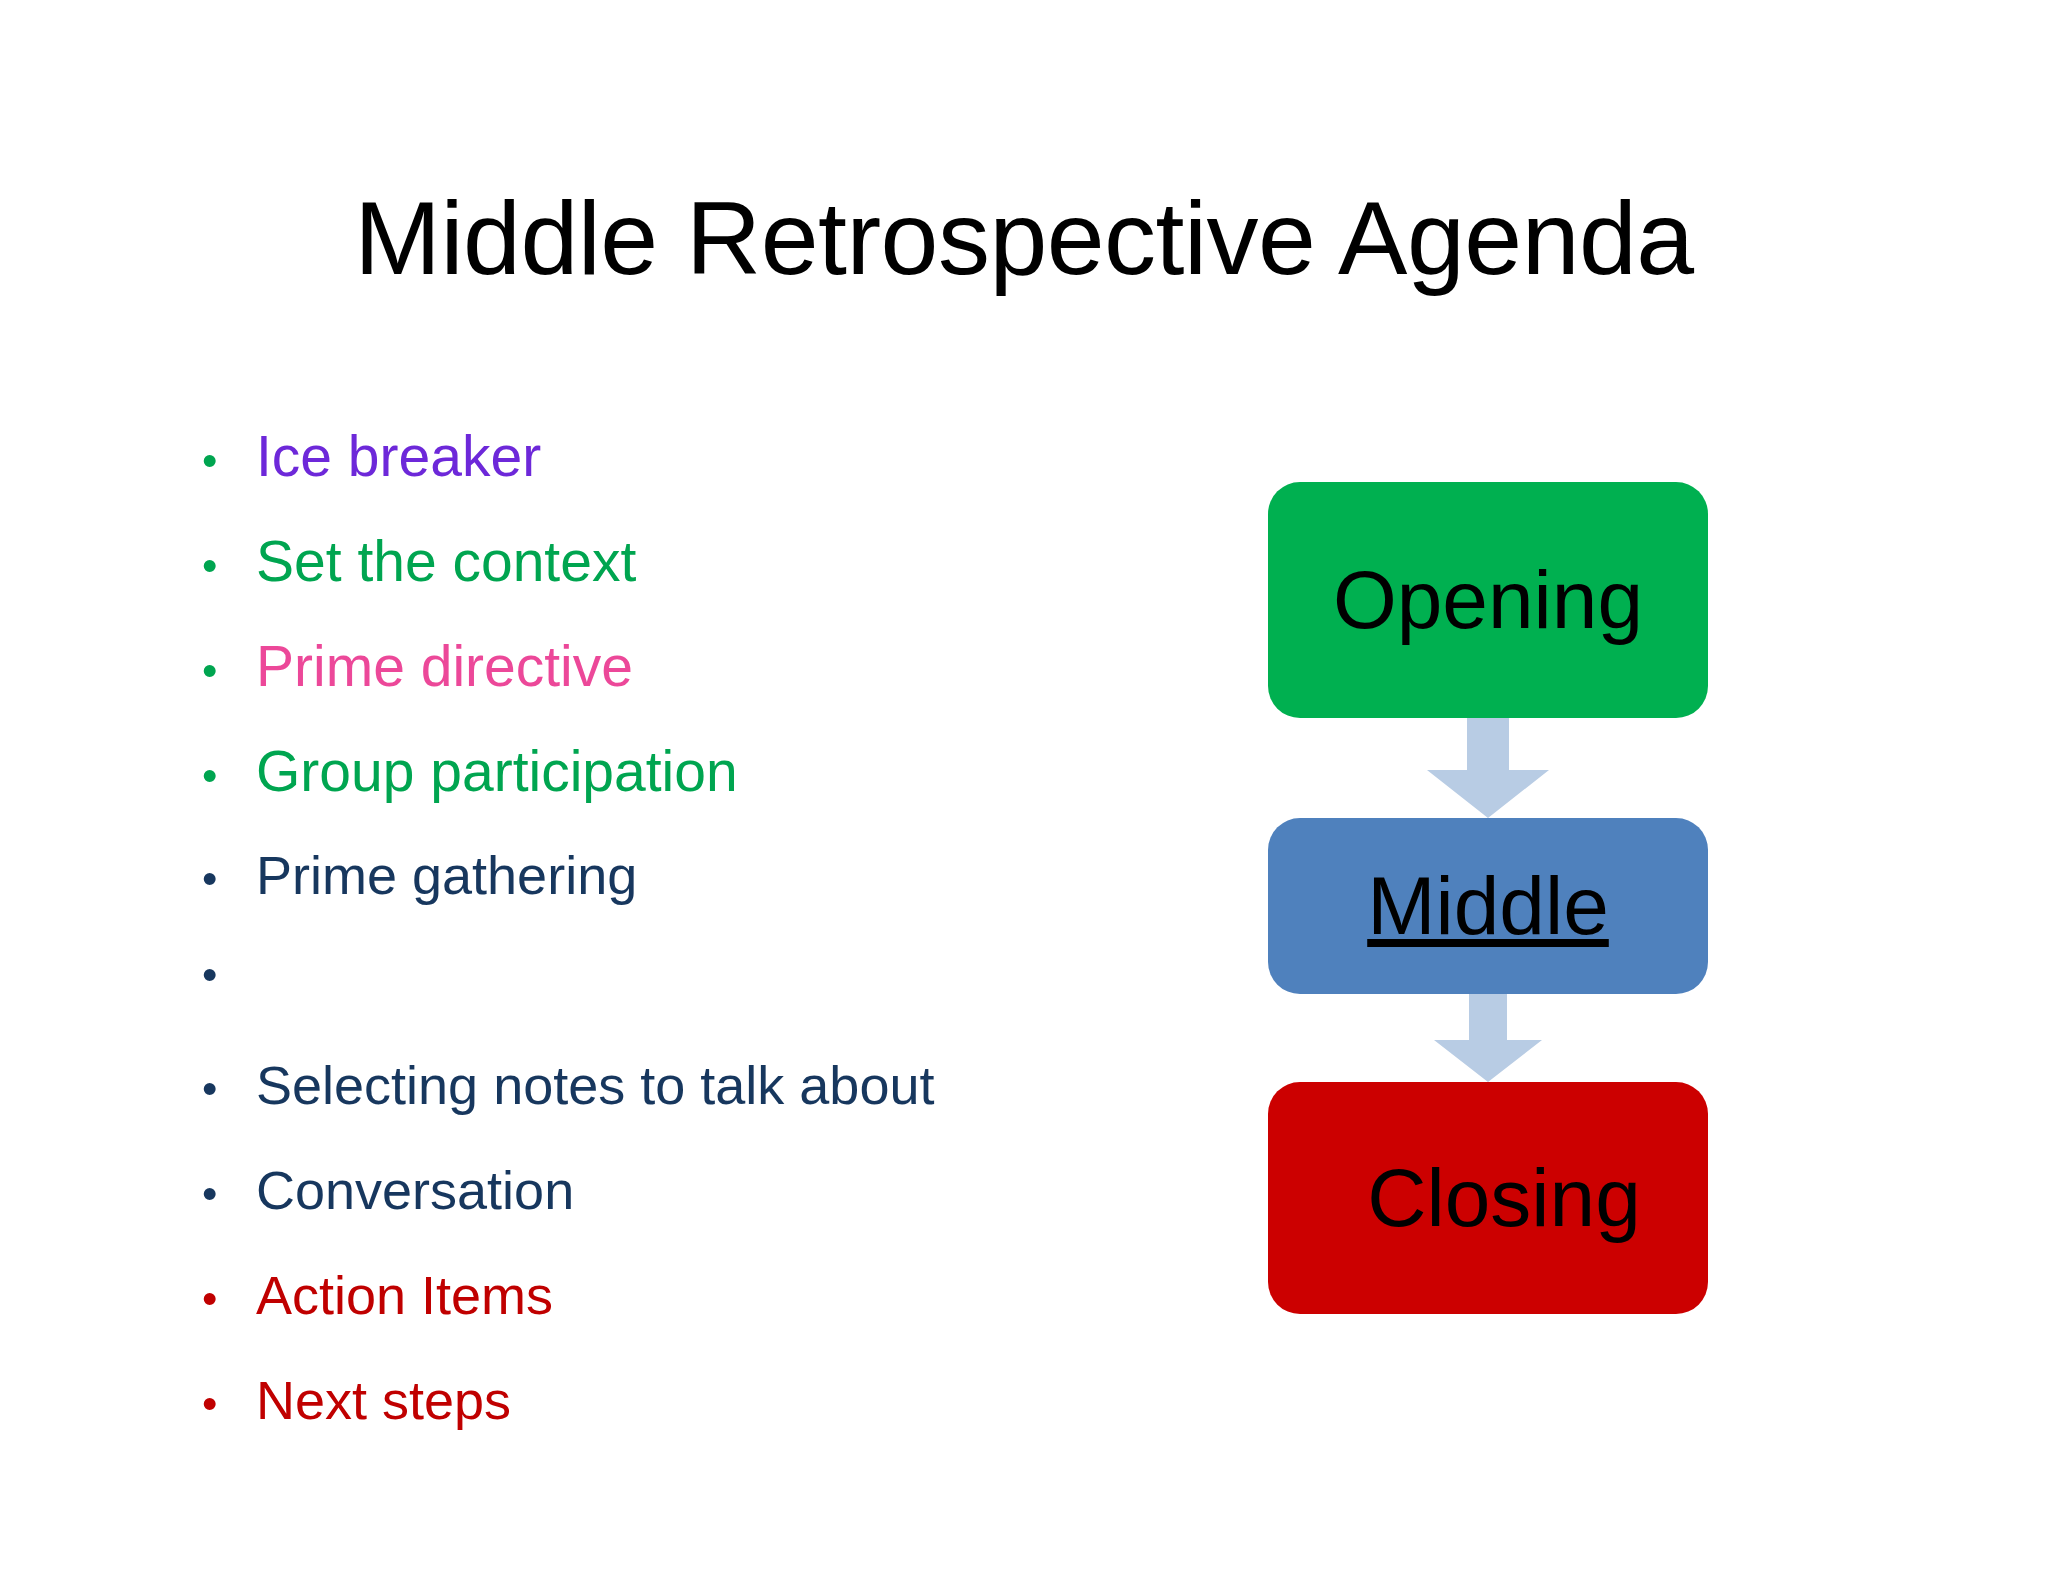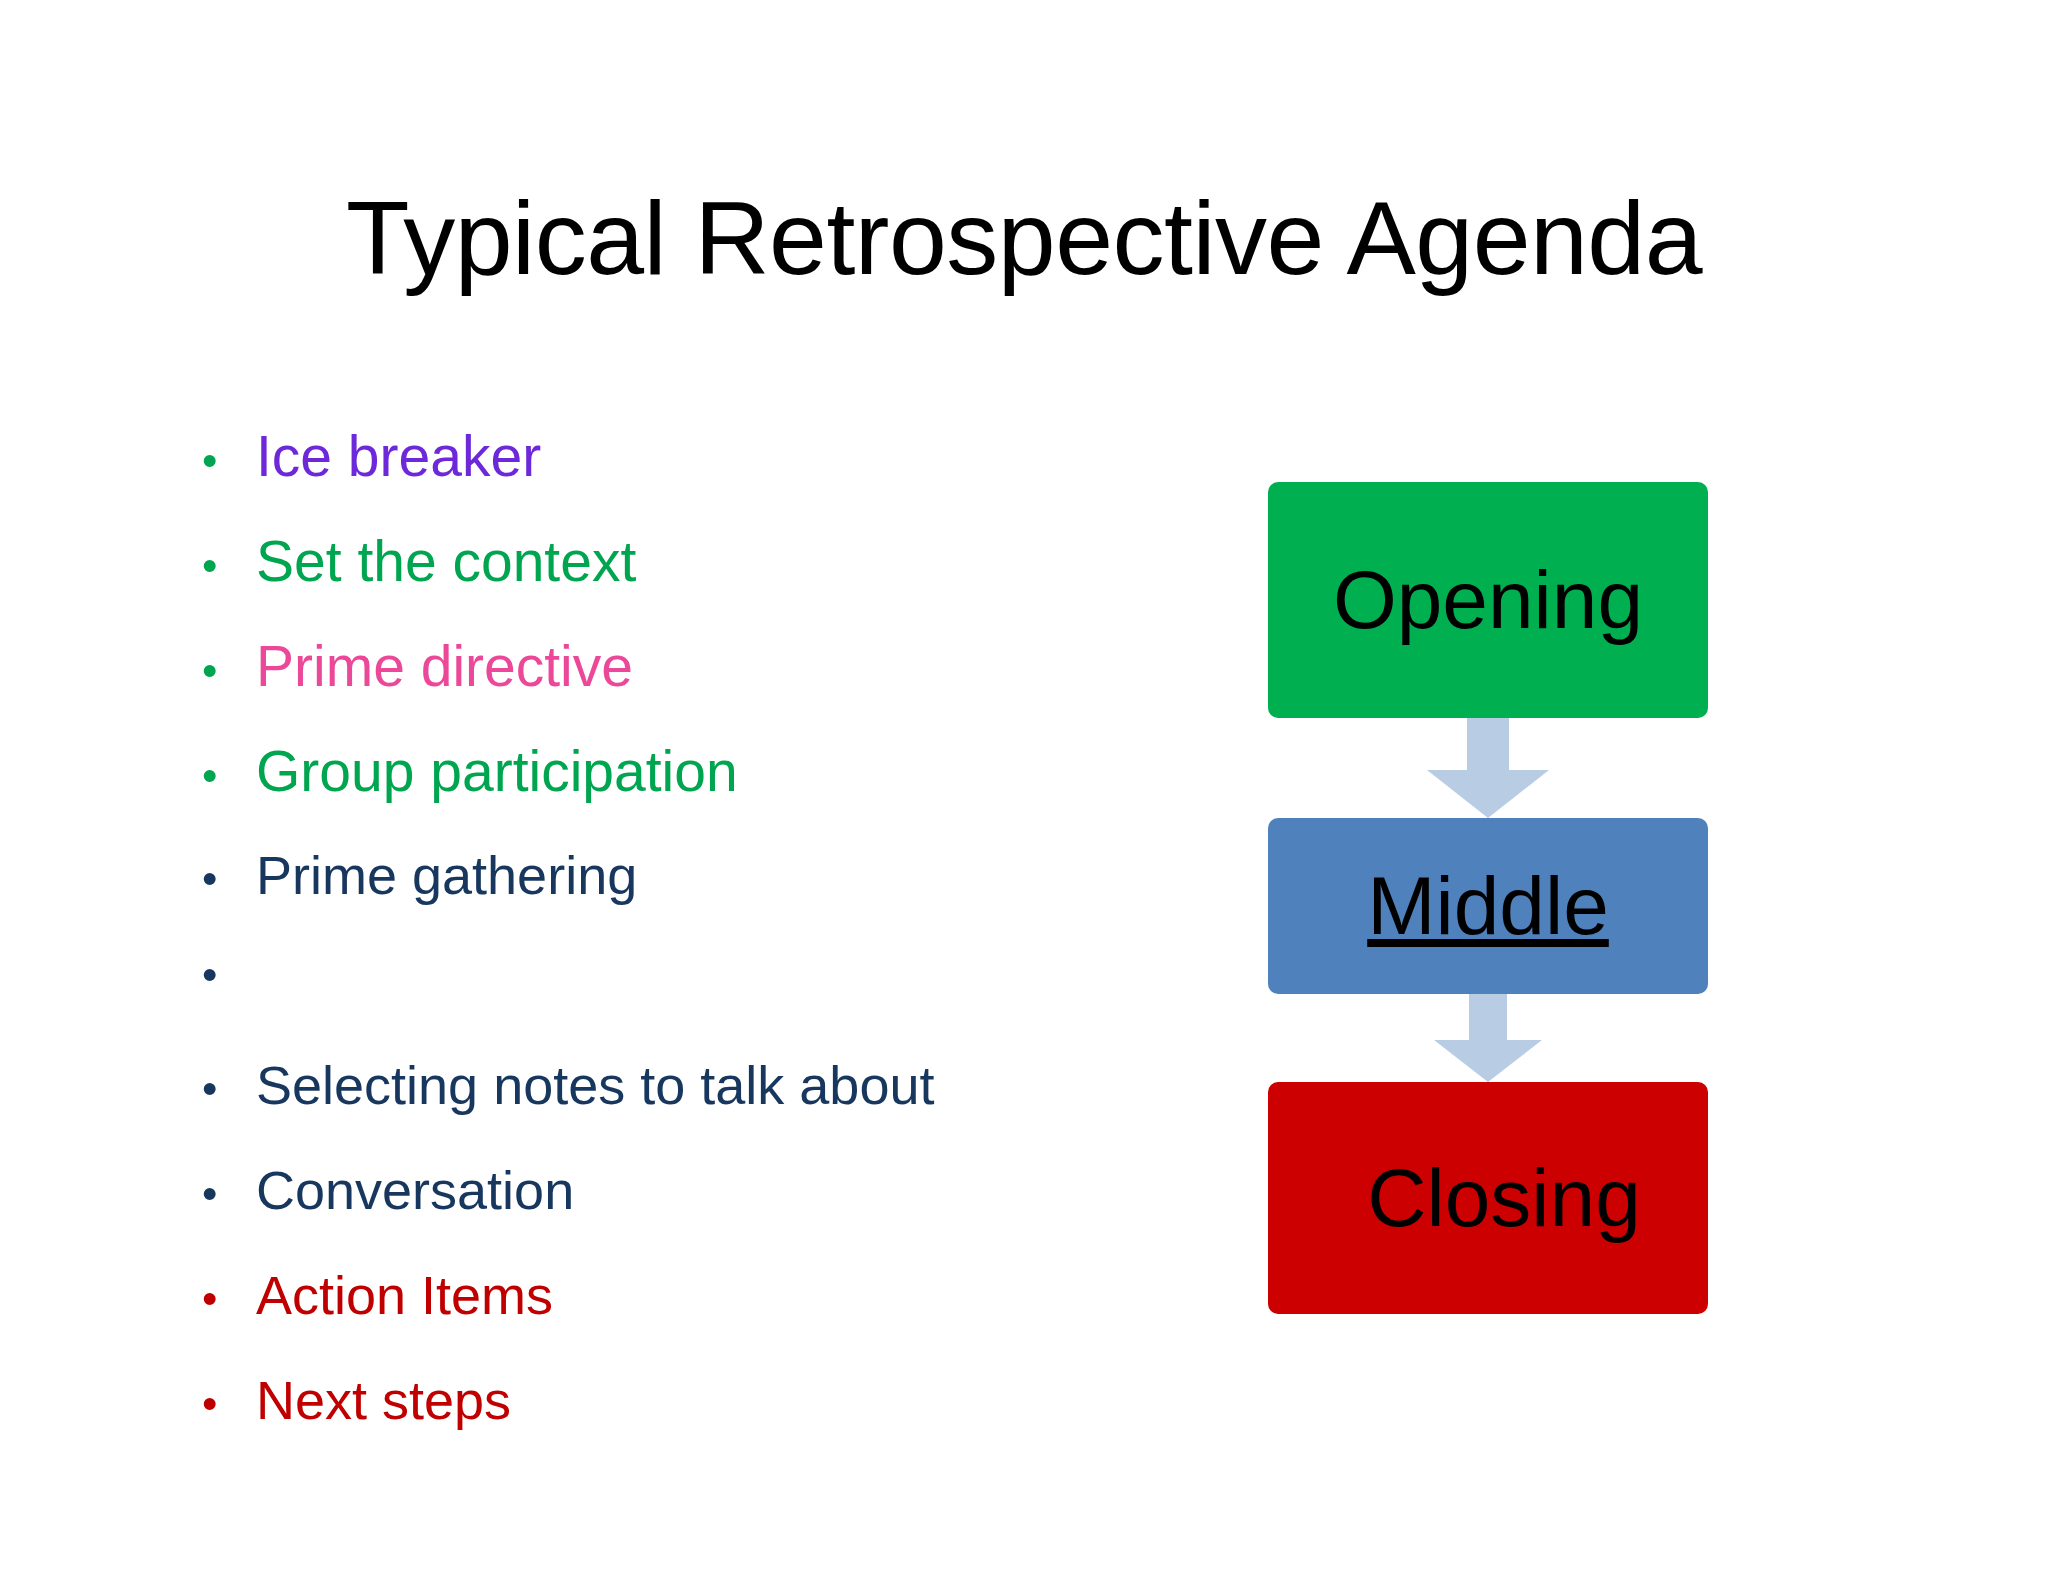--- a/index.html
+++ b/index.html
@@ -75,21 +75,21 @@
 
   
   #flowchart {
     position: absolute;
     left: 1268px;
     top: 482px;
     width: 440px;
   }
   .flow-box {
     width: 440px;
-    border-radius: 10px;
+    border-radius: 32px;
     display: flex;
     align-items: center;
     justify-content: center;
     color: #000000;
     font-family: "Liberation Sans", sans-serif;
     font-weight: 400;
     font-size: 82px;
     line-height: 1;
     letter-spacing: 0px;
     box-sizing: border-box;
@@ -106,21 +106,21 @@
   }
   #flow-arrow-1 { height: 100px; }
   #flow-arrow-2 { height: 88px; }
   .flow-arrow-svg { display: block; }
 </style>
 </head>
 <body>
 
 <div id="slide">
 
-  <div id="slide-title">Typical Retrospective Agenda</div>
+  <div id="slide-title">Middle Retrospective Agenda</div>
 
   <div id="bullet-list">
 
     <div class="bullet-row grp-green">
       <span class="bullet-dot" style="color:#00A550">•</span>
       <span class="bullet-text" style="color:#6d28d9">Ice breaker</span>
     </div>
 
     <div class="bullet-row grp-green">
       <span class="bullet-dot" style="color:#00A550">•</span>

